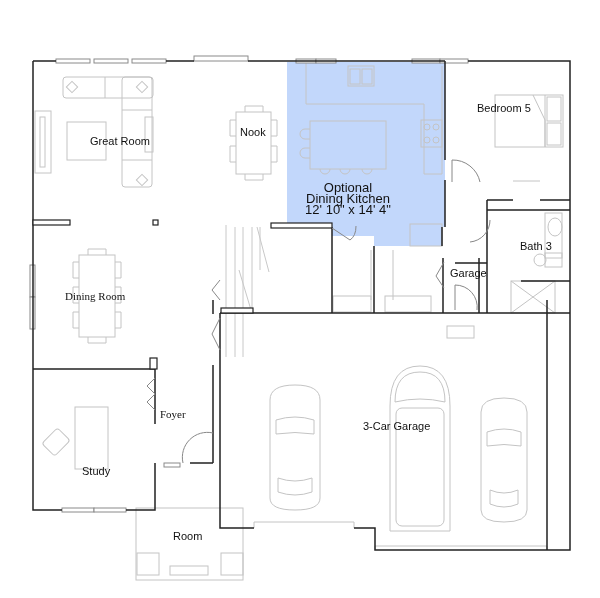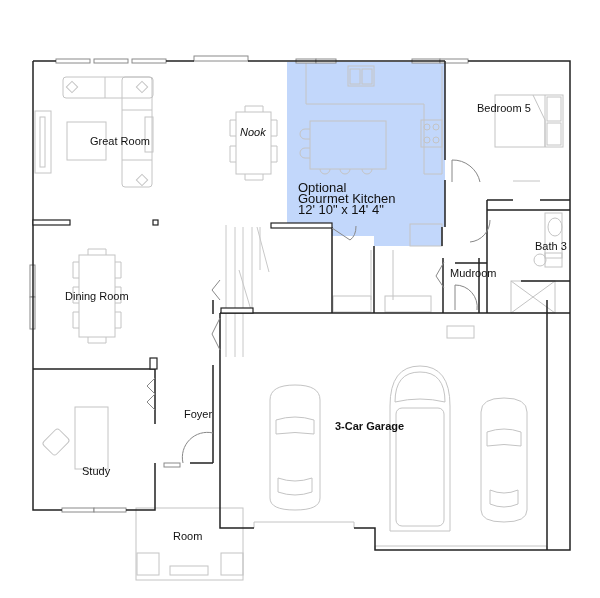--- a/index.html
+++ b/index.html
@@ -1,18 +1,18 @@
 <!DOCTYPE html>
 <html><head>
 <meta charset="utf-8">
 <style>
   html, body { margin: 0; padding: 0; background: #ffffff; }
   body { width: 600px; height: 598px; position: relative; overflow: hidden; font-family: "Liberation Sans", "DejaVu Sans", sans-serif; }
   #plan { position: absolute; left: 0; top: 0; width: 600px; height: 598px; }
-  .label { position: absolute; font-size: 11px; color: #111; white-space: nowrap; text-align: left; line-height: 11px; }
+  .label { position: absolute; font-size: 11px; color: #111; white-space: nowrap; text-align: center; line-height: 11px; }
   .label.small { font-size: 13px; }
 </style>
 </head>
 <body>
 
 <svg id="plan" viewBox="0 0 600 598" xmlns="http://www.w3.org/2000/svg">
 
   <polygon points="287,62 445,62 445,227 442,227 442,246 374,246 374,236 332,236 332,227 287,227" fill="#c2d7fb"></polygon>
 
   <g fill="none" stroke="#c4c4c4" stroke-width="1">
@@ -141,26 +141,26 @@
     <path d="M455 285 a22 22 0 0 1 22 25 M455 285 v25"></path>
     <path d="M332 228 l18 12 q6 -4 6 -14"></path>
     <path d="M155 378 l-8 8 l8 8 l-8 8 l8 8"></path>
     <path d="M213 433 a25 25 0 0 0 -30 30"></path>
     <path d="M220 280 l-8 10 l8 10 M220 318 l-8 16 l8 16"></path>
     <path d="M444 262 l-8 14 l8 12"></path>
   </g>
 </svg>
 
 <div class="label" style="left:90px; top:136px;">Great Room</div>
-<div class="label" style="left:240px; top:127px;font-style:italic;">Nook</div>
+<div class="label" style="left:240px; top:127px;">Nook</div>
 <div class="label small" style="left:298px; top:182px; width:100px;">
   <div>Optional</div>
-  <div>Gourmet Kitchen</div>
+  <div>Dining Kitchen</div>
   <div>12' 10" x 14' 4"</div>
 </div>
 <div class="label" style="left:477px; top:103px;">Bedroom 5</div>
-<div class="label" style="left:520px; top:241px;margin-left:15px;">Bath 3</div>
-<div class="label" style="left:450px; top:268px;">Mudroom</div>
-<div class="label" style="left:65px; top:291px;">Dining Room</div>
+<div class="label" style="left:520px; top:241px;">Bath 3</div>
+<div class="label" style="left:450px; top:268px;">Garage</div>
+<div class="label" style="left:65px; top:291px;font-family:Liberation Serif, serif;">Dining Room</div>
 <div class="label" style="left:82px; top:428px;margin-top:38px;">Study</div>
-<div class="label" style="left:184px; top:409px;">Foyer</div>
+<div class="label" style="left:160px; top:409px;font-family:Liberation Serif, serif;">Foyer</div>
 <div class="label" style="left:173px; top:531px;">Room</div>
-<div class="label" style="left:335px; top:421px;font-weight:bold;">3-Car Garage</div>
+<div class="label" style="left:363px; top:421px;">3-Car Garage</div>
 
 </body></html>

